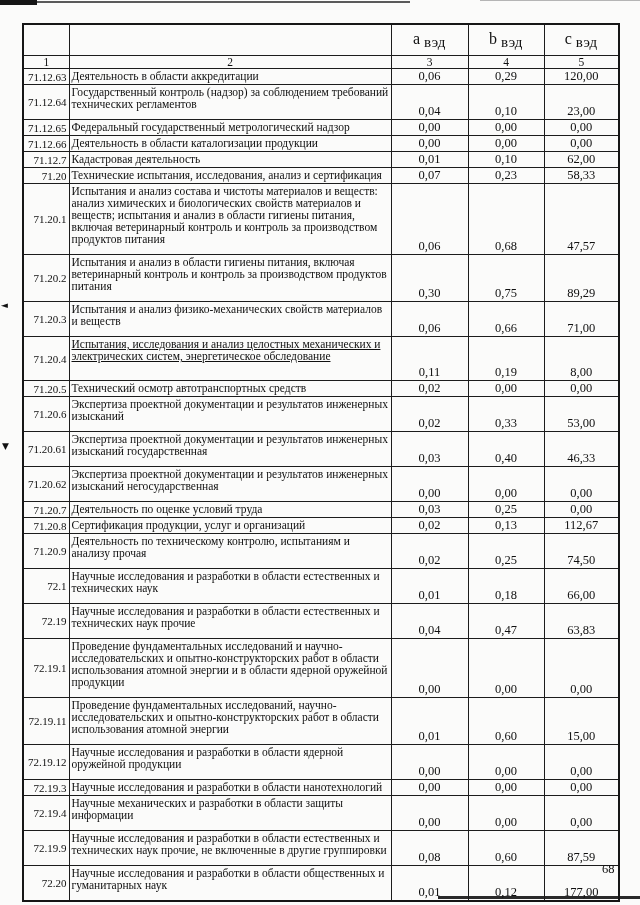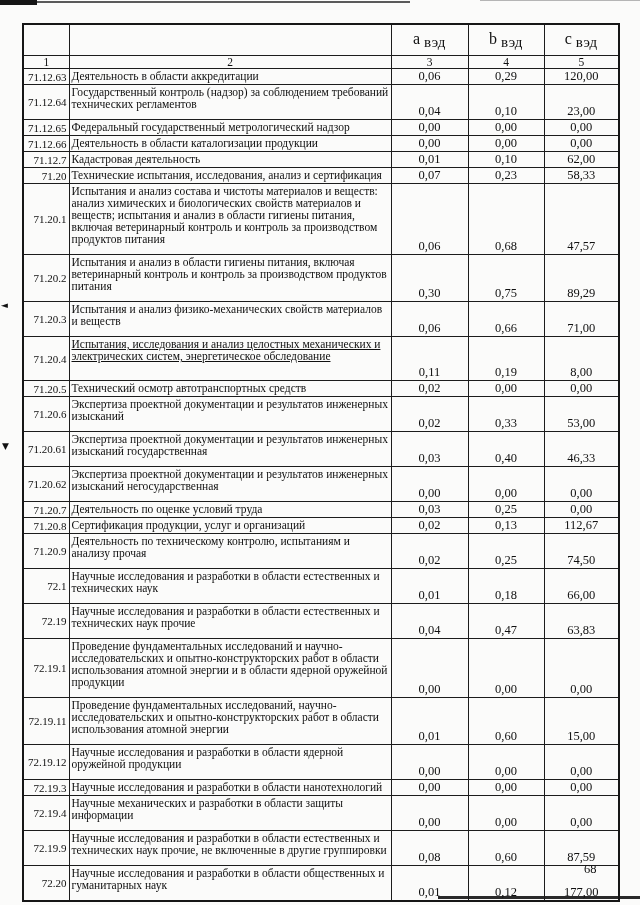--- a/index.html
+++ b/index.html
@@ -56,21 +56,21 @@
     vertical-align:top;
     padding-top:1px;
   }
   td.cell-num{
     font-size:12.5px;line-height:13px;
     text-align:center;
     vertical-align:bottom;
     padding-bottom:1px;
   }
   .page-number{
-    position:absolute;left:584px;top:862px;
+    position:absolute;left:602px;top:862px;
     font-size:12.5px;
   }
 </style>
 </head>
 <body>
 
 <div class="artifact top-bar"></div>
 <div class="artifact top-line"></div>
 <div class="artifact top-line2"></div>
 <div class="artifact bottom-line"></div>

